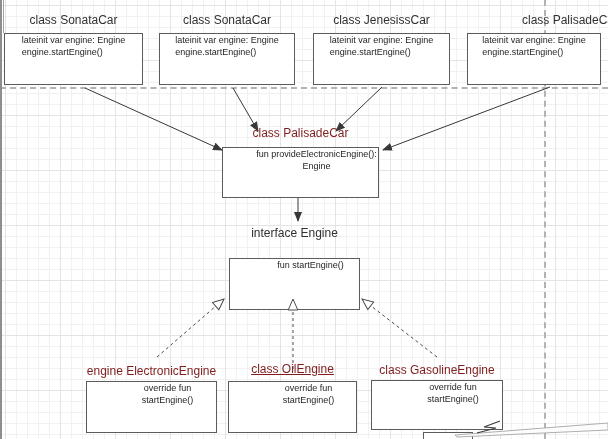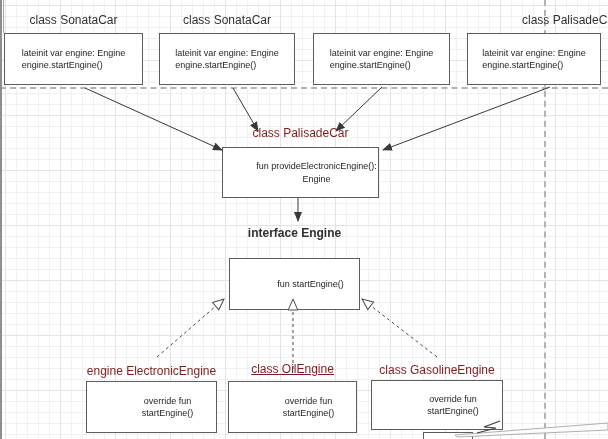--- a/index.html
+++ b/index.html
@@ -15,21 +15,21 @@
     background-size:55px 55px,55px 55px,11px 11px,11px 11px;
     background-position:5px 5px;
   }
   .guide{position:absolute;z-index:1;}
   .guide-h{left:0;top:87px;width:608px;height:0;border-top:2px dashed #b3b3b3;}
   .guide-v{left:544px;top:0;height:439px;width:0;border-left:2px dashed #b3b3b3;}
   .canvas-edge{position:absolute;left:0;top:0;width:2px;height:439px;background:#8e8e8e;z-index:2;}
   .page-edge{position:absolute;left:3px;top:0;width:1px;height:33px;background:#a3a3a3;z-index:2;}
   .node{
     position:absolute;background:#ffffff;border:1px solid #5c5c5c;z-index:3;
-    display:flex;align-items:center;justify-content:center;
+    display:flex;justify-content:center;
     font-size:9px;line-height:1.35;color:#1f1f1f;box-sizing:border-box;
   }
   .node .body{text-align:left;}
   .node .body.center{text-align:center;padding-left:32px;}
   .node-title{
     position:absolute;z-index:2;text-align:center;font-size:12px;color:#303030;white-space:nowrap;
   }
   .node-title.maroon{color:#7f1d1d;}
   svg.edges{position:absolute;left:0;top:0;z-index:4;pointer-events:none;}
   .partial-rect{position:absolute;left:423px;top:432px;width:50px;height:10px;border:1px solid #5c5c5c;background:#fff;z-index:3;box-sizing:border-box;}
@@ -39,23 +39,24 @@
 
 <div id="canvas">
 
   <div class="guide guide-h"></div>
   <div class="guide guide-v"></div>
   <div class="canvas-edge"></div>
   <div class="page-edge"></div>
 
   <div class="node-title" style="left:4px;top:13px;width:139px;">class SonataCar</div>
   <div class="node-title" style="left:159px;top:13px;width:136px;">class SonataCar</div>
+  <div class="node-title" style="left:313px;top:13px;width:137px;">class JenesissCar</div>
   <div class="node-title" style="left:467px;top:13px;width:134px;margin-left:36px;">class PalisadeCar</div>
   <div class="node-title maroon" style="left:222px;top:126px;width:157px;">class PalisadeCar</div>
-  <div class="node-title" style="left:229px;top:226px;width:131px;font-weight:bold;">interface Engine</div>
+  <div class="node-title" style="left:229px;top:226px;width:131px;">interface Engine</div>
   <div class="node-title maroon" style="left:86px;top:364px;width:131px;">engine ElectronicEngine</div>
   <div class="node-title maroon" style="left:228px;top:362px;width:129px;text-decoration:underline;">class OilEngine</div>
   <div class="node-title maroon" style="left:371px;top:363px;width:132px;">class GasolineEngine</div>
 
   <div class="node" style="left:4px;top:33px;width:139px;height:52px;">
     <div class="body">
       <div>lateinit var engine: Engine</div>
       <div>engine.startEngine()</div>
     </div>
   </div>

